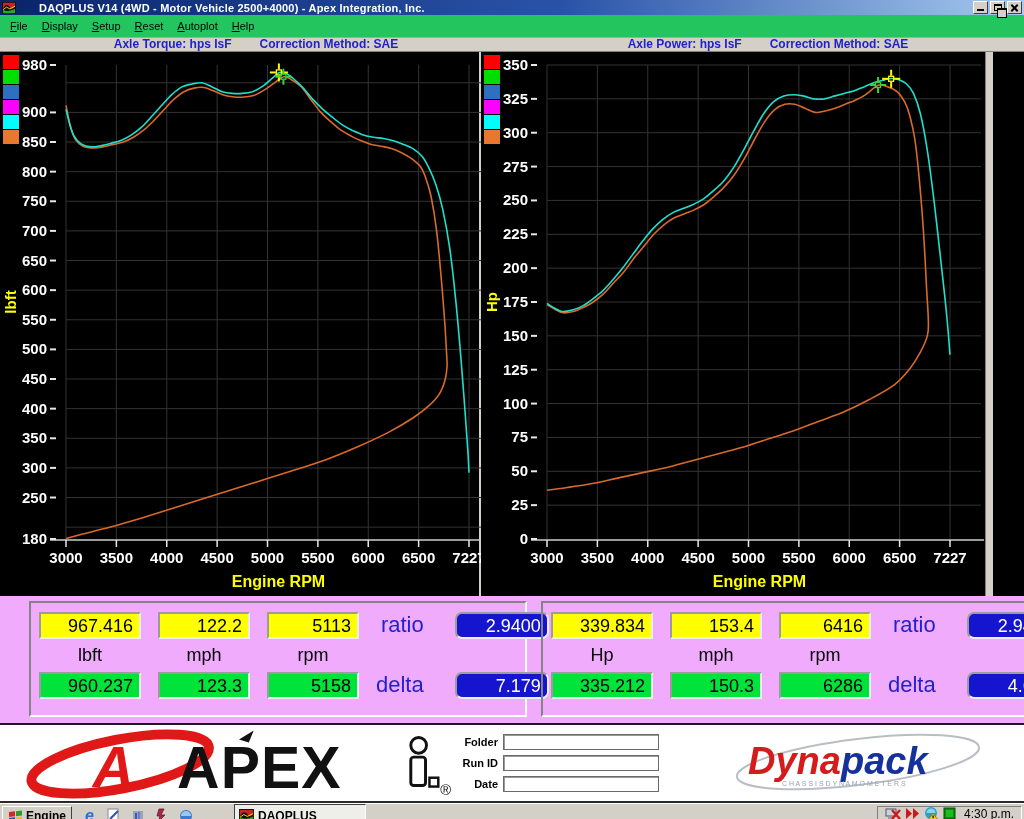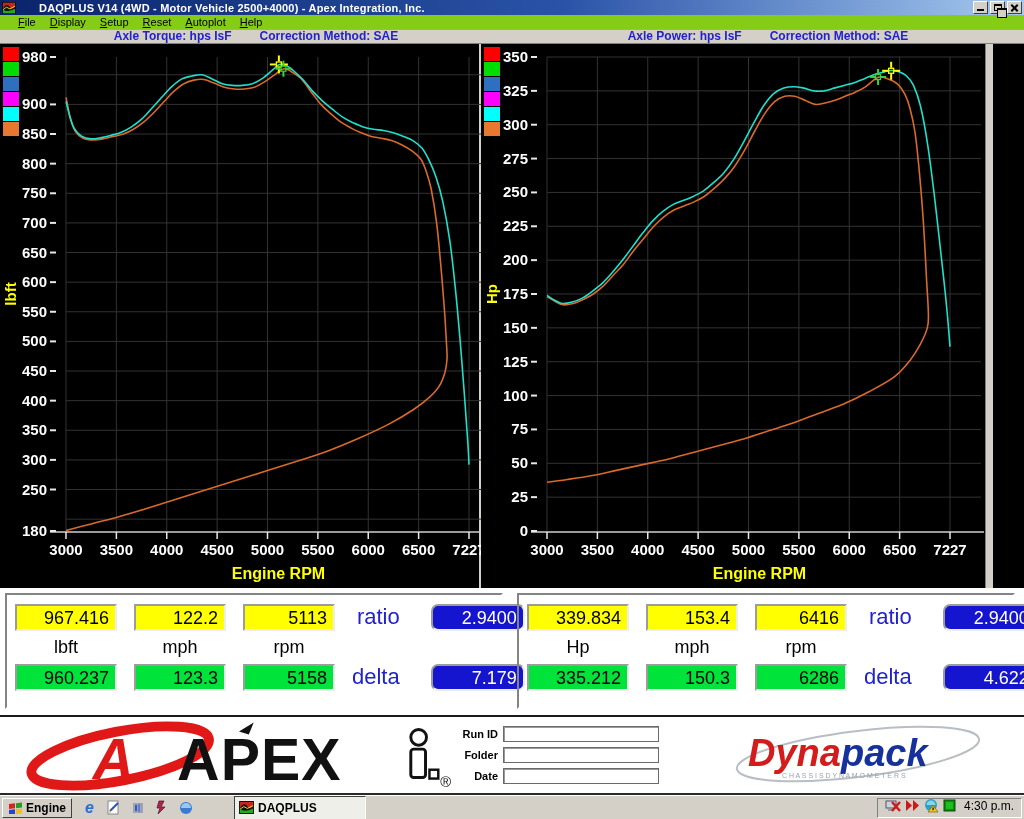--- a/index.html
+++ b/index.html
@@ -14,22 +14,22 @@
   .winbtn { width:15px; height:13px; background:#d4d0c8; border:1px solid; border-color:#fff #404040 #404040 #fff;
     margin-left:2px; position:relative; display:flex; align-items:center; justify-content:center; }
   .winbtn .mini { position:absolute; left:3px; bottom:2px; width:7px; height:2px; background:#000; }
   .winbtn .rest { position:absolute; left:3px; top:2px; width:8px; height:7px; border:1px solid #000; border-top-width:2px; background:#d4d0c8; }
   .winbtn .rest:before { content:""; position:absolute; left:2px; top:2px; width:8px; height:7px; border:1px solid #000; border-top-width:2px; background:#d4d0c8; }
   .winbtn .xx { position:absolute; inset:0; }
   .winbtn .xx:before,.winbtn .xx:after { content:""; position:absolute; left:2px; top:5px; width:9px; height:2px; background:#000; }
   .winbtn .xx:before { transform:rotate(45deg);} .winbtn .xx:after { transform:rotate(-45deg);}
 
   
-  .menubar { height:15px; background:#84cc16; display:flex; align-items:center; font-size:11px;
-    border-bottom:1px solid #aca899; padding-left:11px; }
+  .menubar { height:23px; background:#22c55e; display:flex; align-items:center; font-size:11px;
+    border-bottom:1px solid #aca899; padding-left:3px; }
   .menu-item { padding:0 7px; color:#000; cursor:default; }
   .menu-item u { text-decoration:underline; }
 
   
   .chart-headers { height:14px; display:flex; background:#d4d0c8; border-bottom:1px solid #808080; }
   .chart-header { width:512px; display:flex; justify-content:center; gap:28px; align-items:flex-end;
     font-size:12px; font-weight:bold; color:#2222cc; }
 
   
   .charts { height:544px; display:flex; background:#000; }
@@ -37,21 +37,21 @@
   .chart-panel.left { width:479px; }
   .chart-panel.right { width:504px; }
   .vdivider { width:2px; background:#d4d0c8; }
   .edge { width:8px; background:#d4d0c8; border-left:1px solid #808080; }
   .swatch-col { position:absolute; left:3px; top:3px; display:flex; flex-direction:column; gap:1px; z-index:2; }
   .swatch-col .sw { width:16px; height:14px; }
   .chart-svg { position:absolute; left:0; top:0; }
   .chart-svg text { font-family:"Liberation Sans","DejaVu Sans",sans-serif; }
 
   
-  .readouts { height:127px; display:flex; background:#ffffff; }
+  .readouts { height:127px; display:flex; background:#f0abfc;padding-left:24px; }
   .readout-half { width:512px; padding:5px 9px 6px 5px; }
   .readout-panel { height:100%; border:2px solid; border-color:#848484 #ffffff #ffffff #848484;
     display:grid; grid-template-columns:102px 92px 92px 1fr 94px; grid-template-rows:28px 32px 28px;
     column-gap:17px; align-items:center; padding:8px 12px 6px 8px; }
   .vbox { height:27px; border:2px solid; border-color:#9c9c9c #ededed #ededed #9c9c9c;
     font-size:18px; color:#000; text-align:right; padding:2px 6px 0 0; overflow:hidden; }
   .vbox.yellow { background:#ffff00; }
   .vbox.green  { background:#00e33a; }
   .vbox.blue   { background:#1515cf; color:#fff;border-radius:7px; }
   .unit-label { text-align:center; font-size:18px; color:#000; }
@@ -400,25 +400,25 @@
     <text x="158" y="61" font-size="60" font-weight="bold" letter-spacing="1" fill="#111">APEX</text>
     <path d="M221 12 L236 3 L231 15 Z" fill="#111"></path>
     <circle cx="404" cy="18" r="8" fill="#fff" stroke="#111" stroke-width="3"></circle>
     <rect x="396" y="30" width="15" height="29" rx="3" fill="#fff" stroke="#111" stroke-width="3"></rect>
     <rect x="415" y="51" width="9" height="9" fill="#fff" stroke="#111" stroke-width="2.5"></rect>
     <text x="426" y="69" font-size="15" fill="#111">®</text>
   </svg>
 
   <div class="fields">
     <div class="field-row">
-      <label>Run ID</label>
+      <label>Folder</label>
       <input type="text" value="" style="">
     </div>
     <div class="field-row">
-      <label>Folder</label>
+      <label>Run ID</label>
       <input type="text" value="" style="">
     </div>
     <div class="field-row">
       <label>Date</label>
       <input type="text" value="" style="">
     </div>
   </div>
 
   <svg class="dynapack-logo" viewBox="0 0 252 66">
     <ellipse cx="128" cy="32" rx="122" ry="23" transform="rotate(-7 128 32)" fill="none" stroke="#b9bec4" stroke-width="2"></ellipse>

